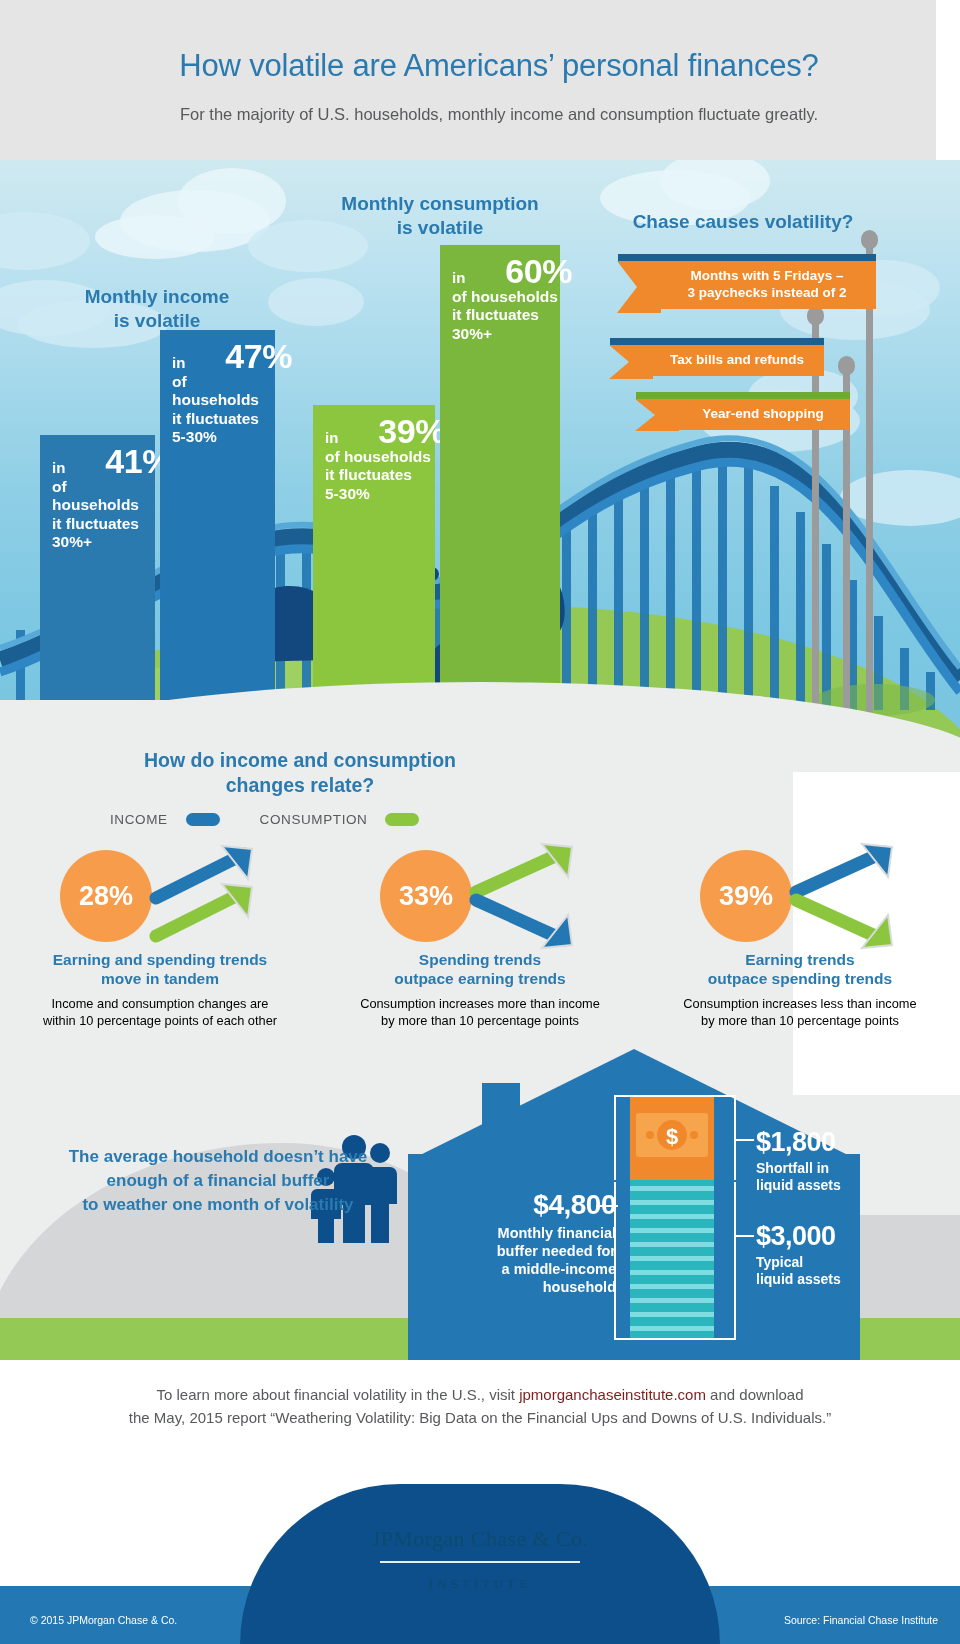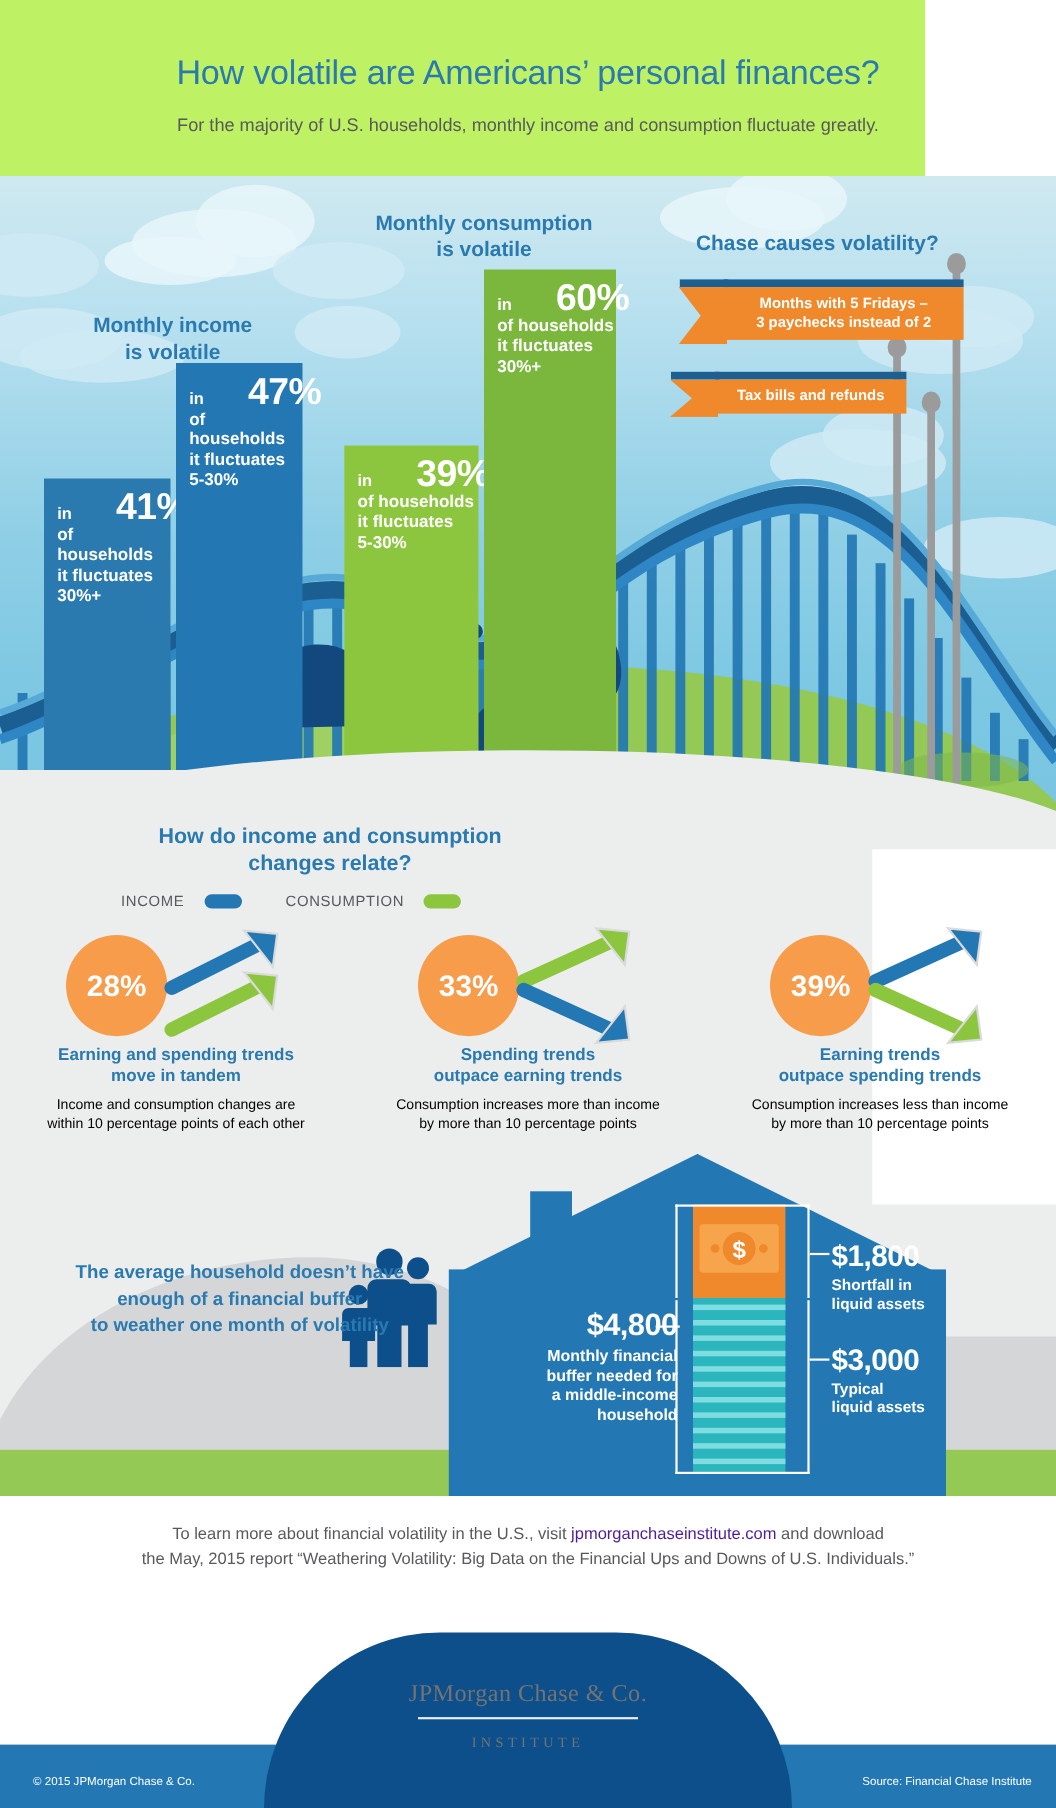--- a/index.html
+++ b/index.html
@@ -4,22 +4,23 @@
 <style>
   * { box-sizing: border-box; margin:0; padding:0; }
   body {
     width:960px; height:1644px; position:relative; overflow:hidden;
     font-family:"Liberation Sans", sans-serif; background:#ffffff;
   }
   .stage { position:absolute; inset:0; }
 
   
   .header {
-    position:absolute; left:0; top:0; width:841px; height:165px;
-    background:#bef264;
+    position:absolute; left:0; top:0; width:936px; height:165px;
+    background:#e5e5e5;
+    padding-left:19px;
   }
   .title {
     position:absolute; top:48px; width:960px; text-align:center;
     font-size:31px; color:#2a7ab0; font-weight:400; letter-spacing:-0.2px;
   }
   .subtitle {
     position:absolute; top:105px; width:960px; text-align:center;
     font-size:16.5px; color:#58595b;
   }
 
@@ -190,30 +191,30 @@
   .family { position:absolute; left:296px; top:1232px; width:110px; height:110px; }
 
   
   .footer {
     position:absolute; left:0; top:1360px; width:960px; height:284px; background:#fff;
   }
   .learn {
     position:absolute; top:23px; width:960px; text-align:center;
     font-size:15px; color:#58595b; line-height:1.55;
   }
-  .learn a { color:#4c1d95; text-decoration:none; }
+  .learn a { color:#7f1d1d; text-decoration:none; }
   .navyband {
     position:absolute; left:0; bottom:0; width:960px; height:58px; background:#2378b4;
   }
   .navydome {
     position:absolute; left:240px; bottom:0; width:480px; height:160px;
     background:#0d4f8b; border-radius:240px 240px 0 0;
   }
   .logo {
-    position:absolute; left:240px; bottom:52px; width:480px; text-align:center; color:#737373;
+    position:absolute; left:240px; bottom:52px; width:480px; text-align:center; color:#0c4a6e;
     font-family:"Liberation Serif", serif;
   }
   .logo .l1 { font-size:22px; letter-spacing:.4px; }
   .logo .l2 { font-size:13px; letter-spacing:4px; margin-top:13px; }
   .logo .rule { width:200px; height:2px; background:#fff; margin:9px auto 0; opacity:.9; }
   .copy {
     position:absolute; left:30px; bottom:18px; font-size:10.5px; color:#fff;
   }
   .source {
     position:absolute; right:22px; bottom:18px; font-size:10.5px; color:#fff;
@@ -393,20 +394,28 @@
 
     <div class="banner" style="left:650px;top:178px;width:174px;">
       <div class="tail-dark" style="top:0;"></div>
       <div class="flagtail" style="top:7px;height:34px;"></div>
       <div class="topbar"></div>
       <div class="body" style="min-height:28px;">
         <div>Tax bills and refunds</div>
       </div>
     </div>
 
+    <div class="banner" style="left:676px;top:232px;width:174px;">
+      <div class="tail-dark green" style="top:0;"></div>
+      <div class="flagtail" style="top:7px;height:32px;"></div>
+      <div class="topbar green"></div>
+      <div class="body" style="min-height:27px;">
+        <div>Year-end shopping</div>
+      </div>
+    </div>
   </div>
 
   <div class="mid">
     <div class="midcurve"></div>
 
     <div id="t-relate">How do income and consumption<br>changes relate?</div>
 
     <div class="legend">
       <span class="lab">INCOME</span>
       <span class="pill blue"></span>

